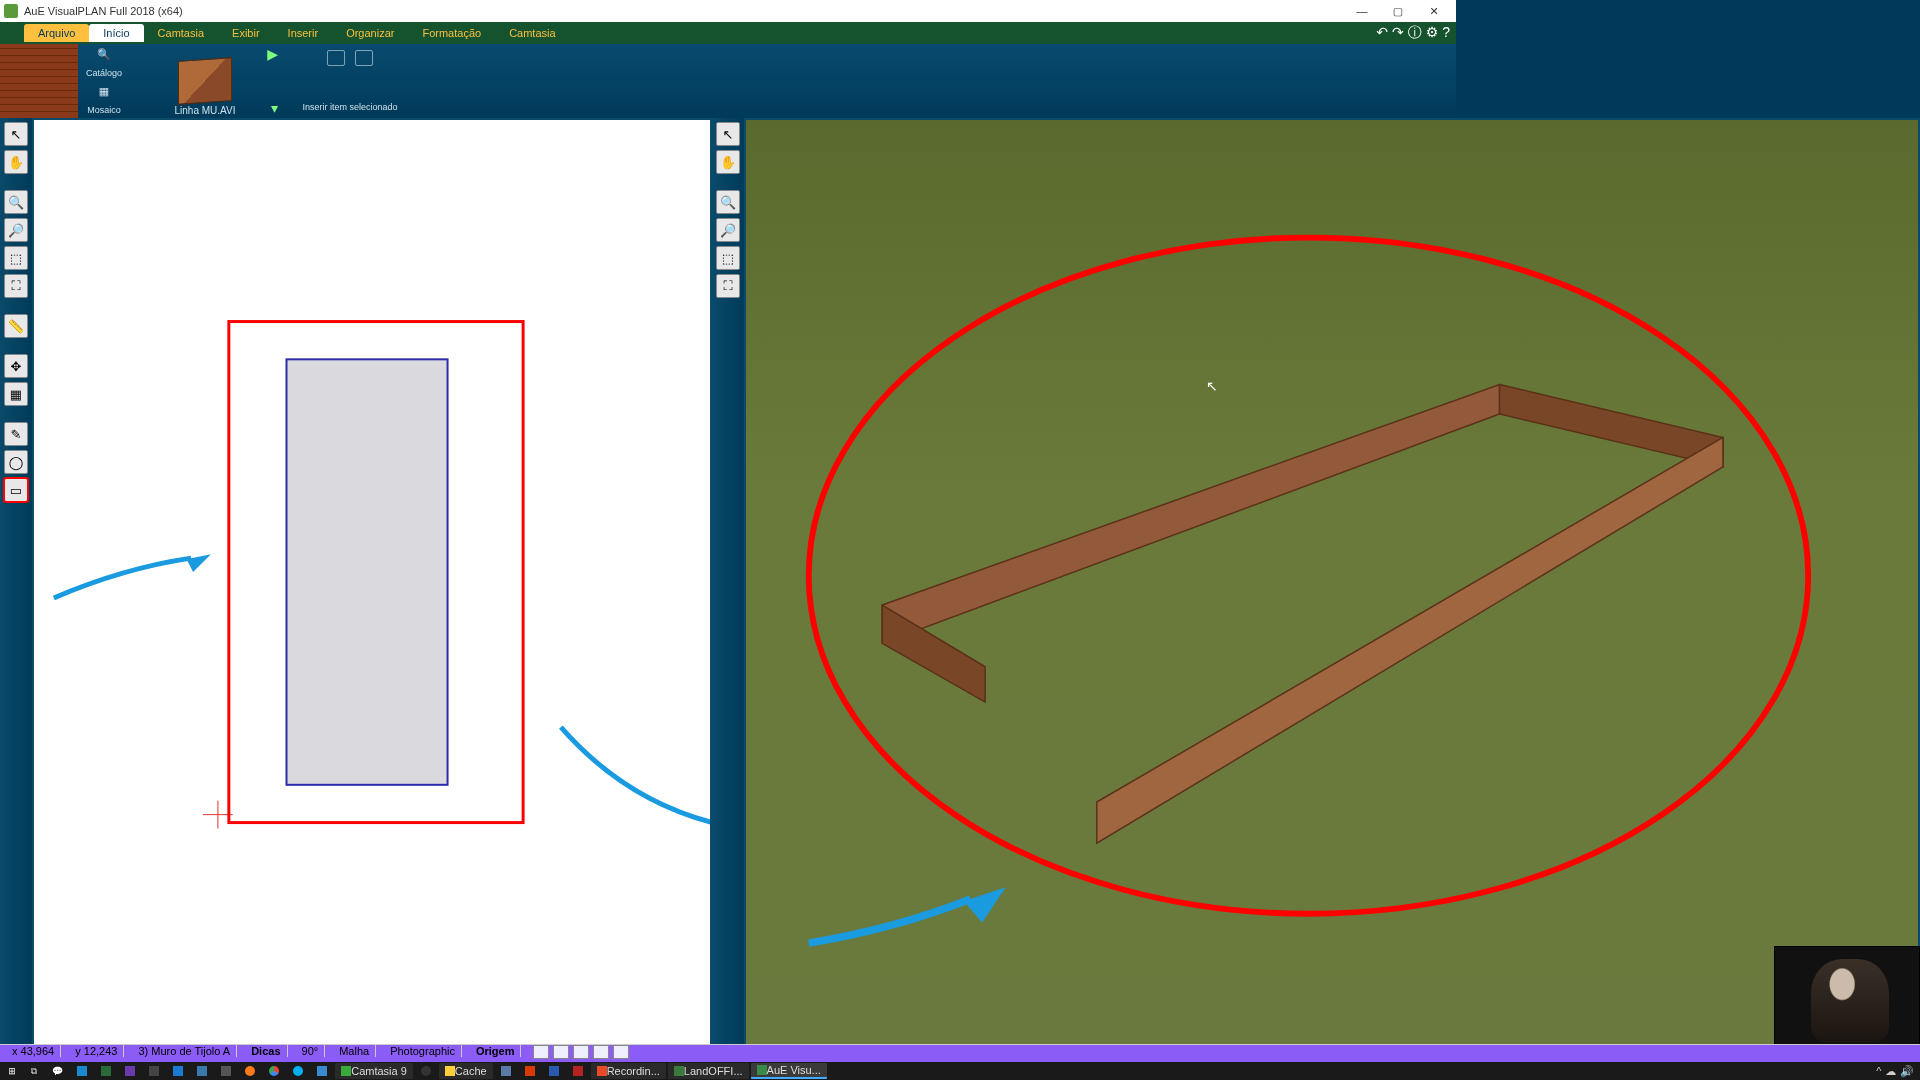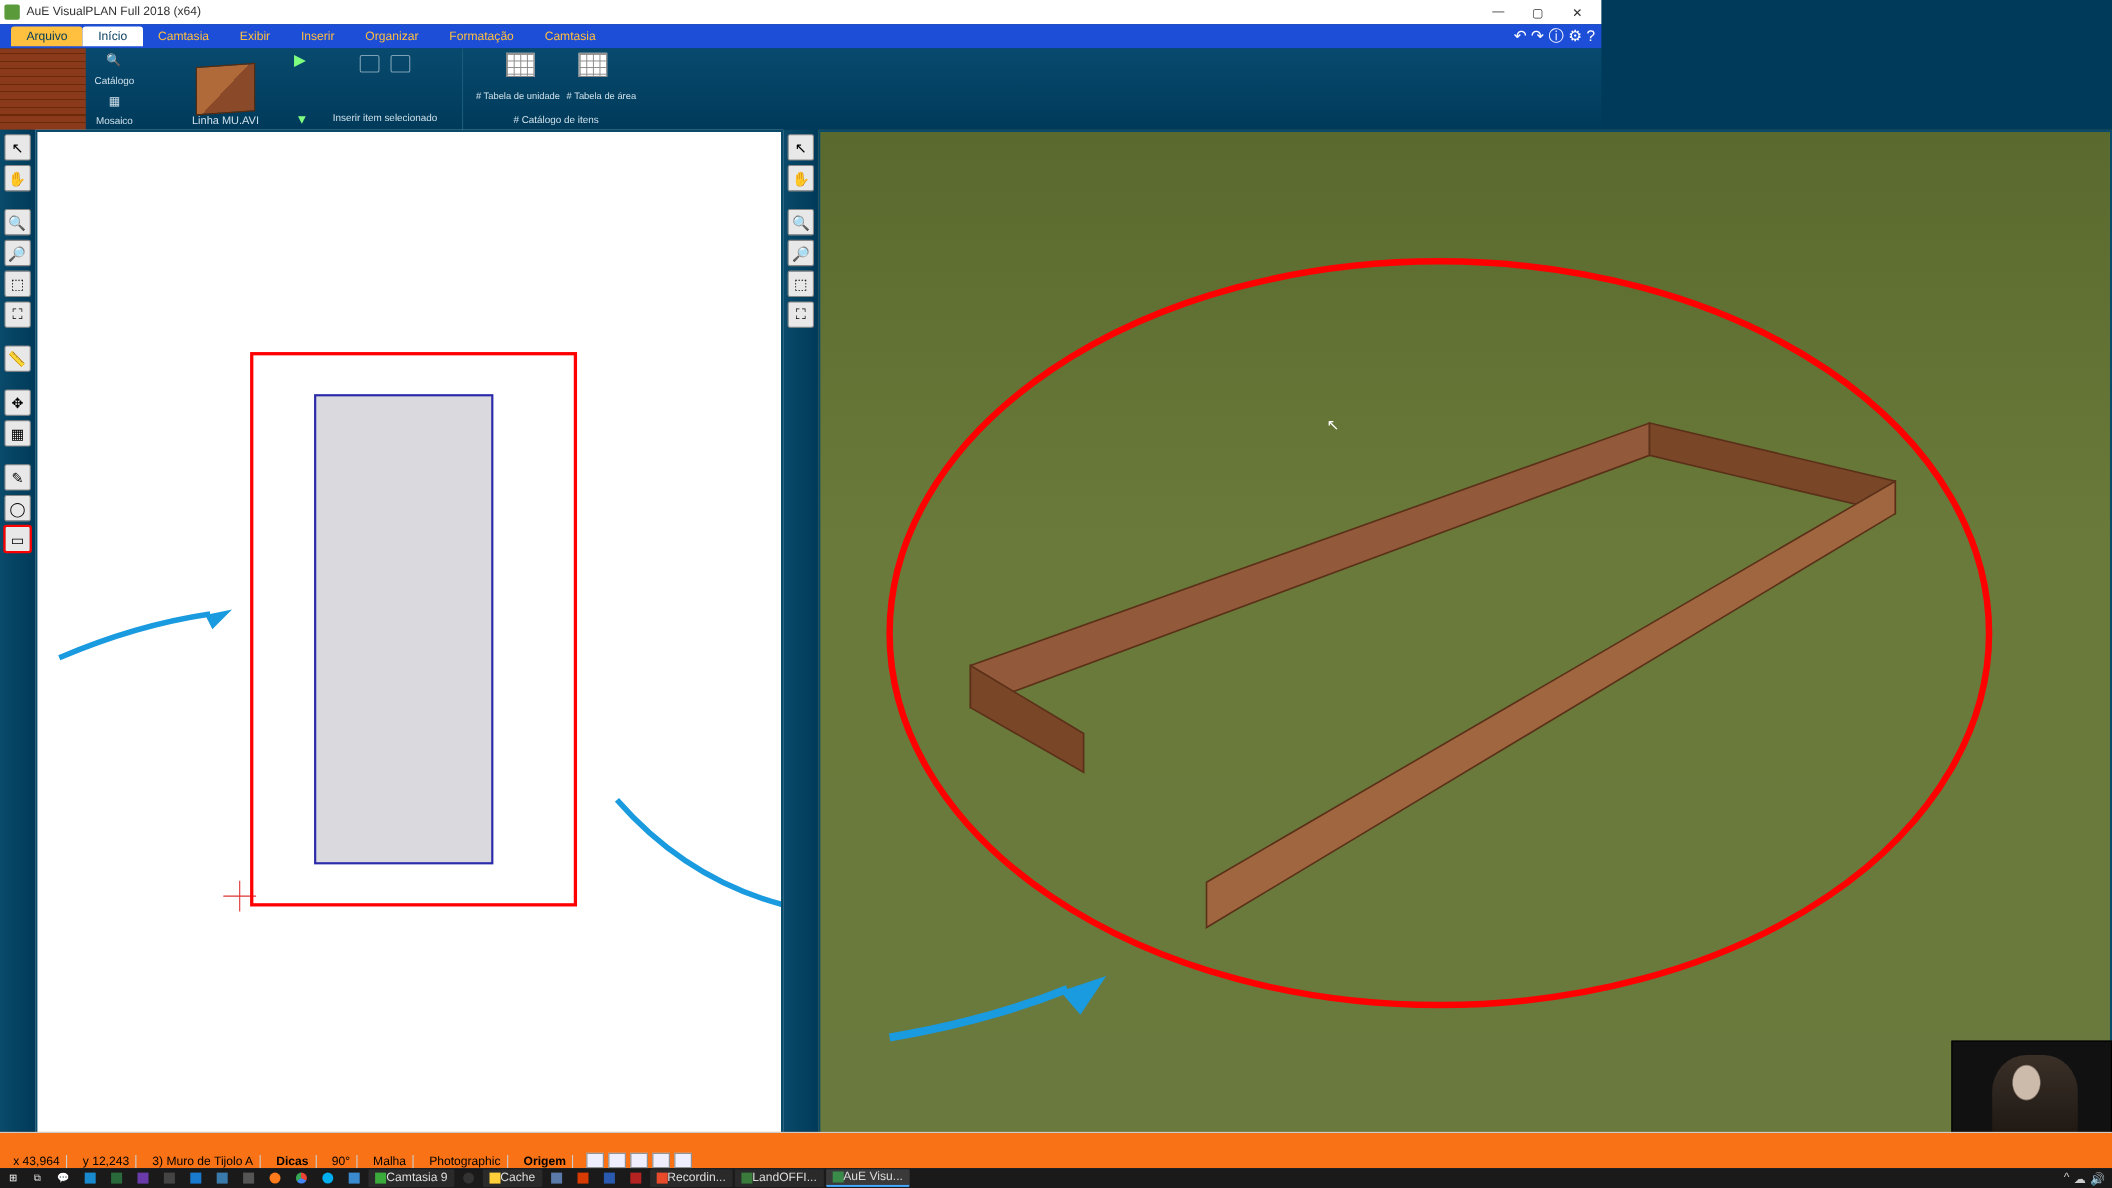--- a/index.html
+++ b/index.html
@@ -5,21 +5,21 @@
 * { margin: 0; padding: 0; box-sizing: border-box; font-family: "Segoe UI", Tahoma, sans-serif; font-size: 11px; }
 html, body { width: 1456px; height: 816px; overflow: hidden; background: #003a5a; }
 
 
 .titlebar { height: 22px; background: #fff; display: flex; align-items: center; padding: 0 4px; }
 .titlebar .appicon { width: 14px; height: 14px; background: #5a9a3a; border-radius: 2px; margin-right: 6px; }
 .titlebar .title { flex: 1; color: #333; }
 .titlebar .winbtn { width: 36px; height: 20px; display: flex; align-items: center; justify-content: center; color: #333; }
 
 
-.menubar { height: 22px; background: #1d4ed8; display: flex; align-items: center; padding-left: 10px; gap: 0; }
+.menubar { height: 22px; background: #14532d; display: flex; align-items: center; padding-left: 24px; gap: 0; }
 .menubar .mitem { padding: 3px 14px; color: #ffbf3f; font-weight: 500; cursor: pointer; }
 .menubar .mitem.file { background: #ffbf3f; color: #003a5a; border-radius: 3px 3px 0 0; }
 .menubar .mitem.active { background: #fff; color: #003a5a; border-radius: 3px 3px 0 0; }
 .menubar .right { margin-left: auto; display: flex; gap: 4px; padding-right: 6px; }
 .menubar .right span { color: #fff; font-size: 14px; cursor: pointer; }
 
 
 .ribbon { height: 74px; background: linear-gradient(#084a6e, #003a5a); display: flex; align-items: stretch; }
 .ribbon .catalog { width: 130px; display: flex; }
 .ribbon .catalog .tex { width: 78px; height: 74px; background: repeating-linear-gradient(0deg,#8a3a1a 0,#8a3a1a 6px,#6a2a0a 6px,#6a2a0a 7px), repeating-linear-gradient(90deg,transparent 0,transparent 14px,#6a2a0a 14px,#6a2a0a 15px); }
@@ -63,21 +63,21 @@
 
 
 .pane3d .ground { position:absolute; inset:0; background: linear-gradient(180deg,#5a6a2e 0%, #6a7a3a 40%, #6a7a3e 100%); }
 .pane3d svg { position:absolute; inset:0; width:100%; height:100%; }
 .pane3d .cursor { position:absolute; left:460px; top:258px; font-size:14px; color:#fff; }
 
 .webcam { position:absolute; right:0; bottom:32px; width:146px; height:102px; background:#111; border:1px solid #000; }
 .webcam::after { content:""; position:absolute; left:36px; top:12px; width:78px; height:84px; background: radial-gradient(ellipse at 40% 30%, #cba 0 18%, transparent 20%), linear-gradient(#3a3028,#1a1410); border-radius:40% 40% 20% 20%; }
 
 
-.statusbar { position:absolute; left:0; right:0; bottom:18px; height:33px; background:#f97316; border-top:1px solid #ccc; display:flex; align-items:flex-end; gap:8px; padding:0 6px; font-size:10px; }
+.statusbar { position:absolute; left:0; right:0; bottom:18px; height:18px; background:#8b5cf6; border-top:1px solid #ccc; display:flex; align-items:flex-start; gap:8px; padding:0 6px; font-size:10px; }
 .statusbar .cell { padding:0 6px; border-right:1px solid #ccc; }
 .statusbar .cell.b { font-weight:600; }
 .statusbar .icons { display:flex; gap:4px; margin-left:4px; }
 .statusbar .icons span { width:16px;height:14px;border:1px solid #888;background:#eef; }
 
 
 .taskbar { position:absolute; left:0; right:0; bottom:0; height:18px; background:#1a1a1a; display:flex; align-items:center; padding:0 2px; gap:2px; }
 .taskbar .tb { height:16px; min-width:20px; padding:0 6px; display:flex; align-items:center; justify-content:center; color:#ddd; font-size:9px; border-radius:1px; cursor:pointer; }
 .taskbar .tb.win { color:#fff; }
 .taskbar .tb.lbl { background:#2a2a2a; }
@@ -130,31 +130,20 @@
     <div class="lbl">Linha MU.AVI</div>
     <span class="arrows2">▾</span>
   </div>
   <div class="insert">
     <div class="icos">
       <span></span>
       <span></span>
     </div>
     <div class="lbl">Inserir item selecionado</div>
   </div>
-  <div class="tables">
-    <div class="icos">
-      <div class="tbl"></div>
-      <div class="tbl"></div>
-    </div>
-    <div class="row">
-      <span class="lbl"># Tabela de unidade</span>
-      <span class="lbl"># Tabela de área</span>
-    </div>
-    <div class="lbl2"># Catálogo de itens</div>
-  </div>
 </div>
 
 <div class="workspace">
 
   <div class="vtoolbar">
     <div class="tbtn">↖</div>
     <div class="tbtn">✋</div>
     <div class="gap"></div>
     <div class="tbtn">🔍</div>
     <div class="tbtn">🔎</div>

